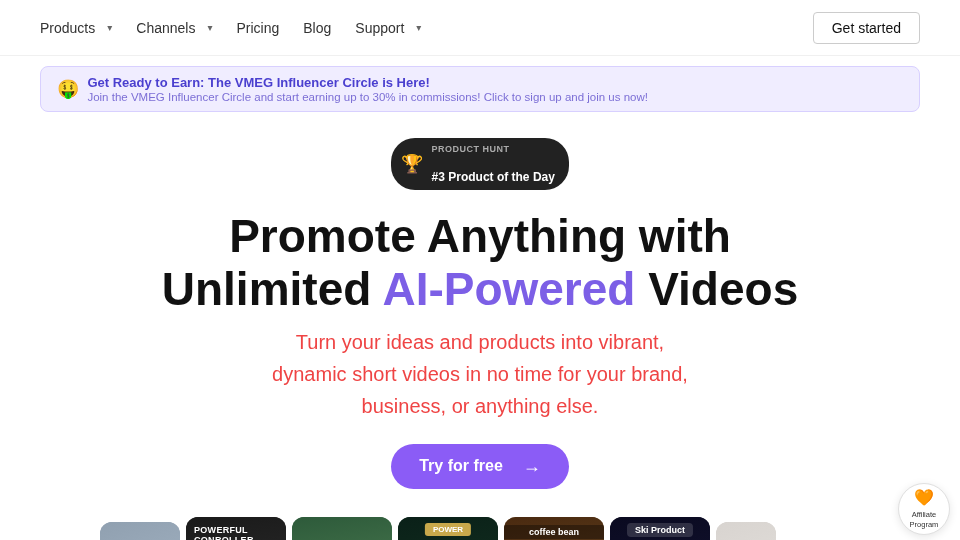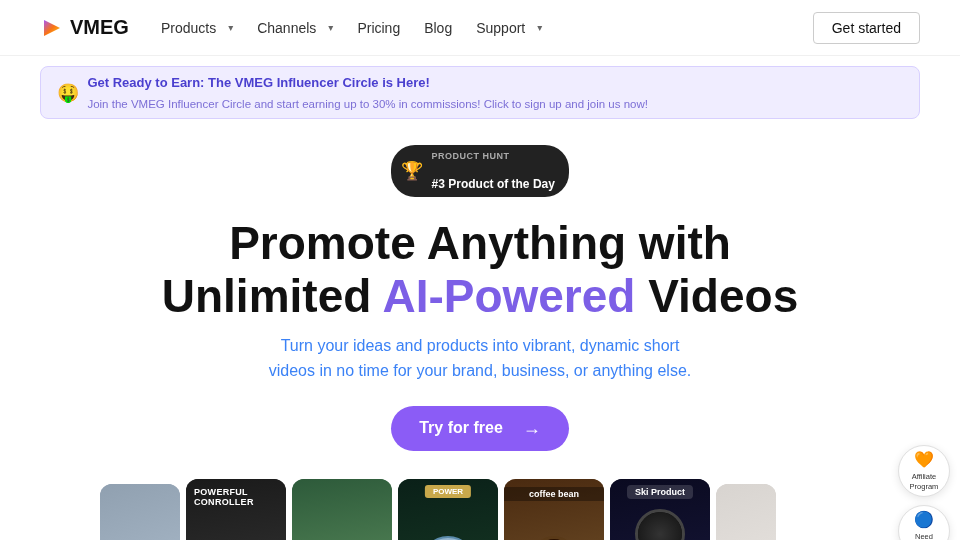--- a/index.html
+++ b/index.html
@@ -82,21 +82,21 @@
       gap: 8px;
     }
     .banner-icon { font-size: 18px; }
     .banner-text {
       font-size: 13px;
     }
     .banner-text strong { color: #4a3fcf; }
     .banner-sub {
       font-size: 11.5px;
       color: #7c6fd6;
-      margin-top: 8px;
+      margin-top: 1px;
     }
 
     
     .ph-badge {
       display: flex;
       align-items: center;
       gap: 8px;
       background: #222;
       color: #fff;
       border-radius: 24px;
@@ -125,22 +125,22 @@
       font-size: 46px;
       font-weight: 800;
       line-height: 1.15;
       color: #111;
       margin-bottom: 10px;
     }
     .hero-title .ai-powered {
       color: #7c5fe6;
     }
     .hero-subtitle {
-      font-size: 16px;
-      color: #3b82f6;
+      font-size: 20px;
+      color: #ef4444;
       line-height: 1.6;
       max-width: 440px;
       margin: 2px auto 22px;
     }
 
     
     .cta-btn {
       display: inline-flex;
       align-items: center;
       gap: 20px;
@@ -330,33 +330,20 @@
       box-shadow: 0 2px 8px rgba(0,0,0,0.1);
       cursor: pointer;
     }
     .widget .widget-icon { font-size: 16px; margin-bottom: 1px; }
   </style>
 </head>
 <body>
 
 <nav class="navbar">
   <div class="navbar-left">
-    <a class="logo" href="#">
-      <svg class="logo-icon" viewBox="0 0 24 24" fill="none">
-        <polygon points="4,4 20,12 4,20" fill="url(#logoGrad)"></polygon>
-        <defs>
-          <linearGradient id="logoGrad" x1="0" y1="0" x2="1" y2="1">
-            <stop offset="0%" stop-color="#a855f7"></stop>
-            <stop offset="50%" stop-color="#f97316"></stop>
-            <stop offset="100%" stop-color="#facc15"></stop>
-          </linearGradient>
-        </defs>
-      </svg>
-      <span>VMEG</span>
-    </a>
     <ul class="nav-links">
       <li>
         <a href="#">
             <span>Products</span> 
             <span class="chevron-down">▾</span>
           </a>
       </li>
       <li>
         <a href="#">
             <span>Channels</span> 

